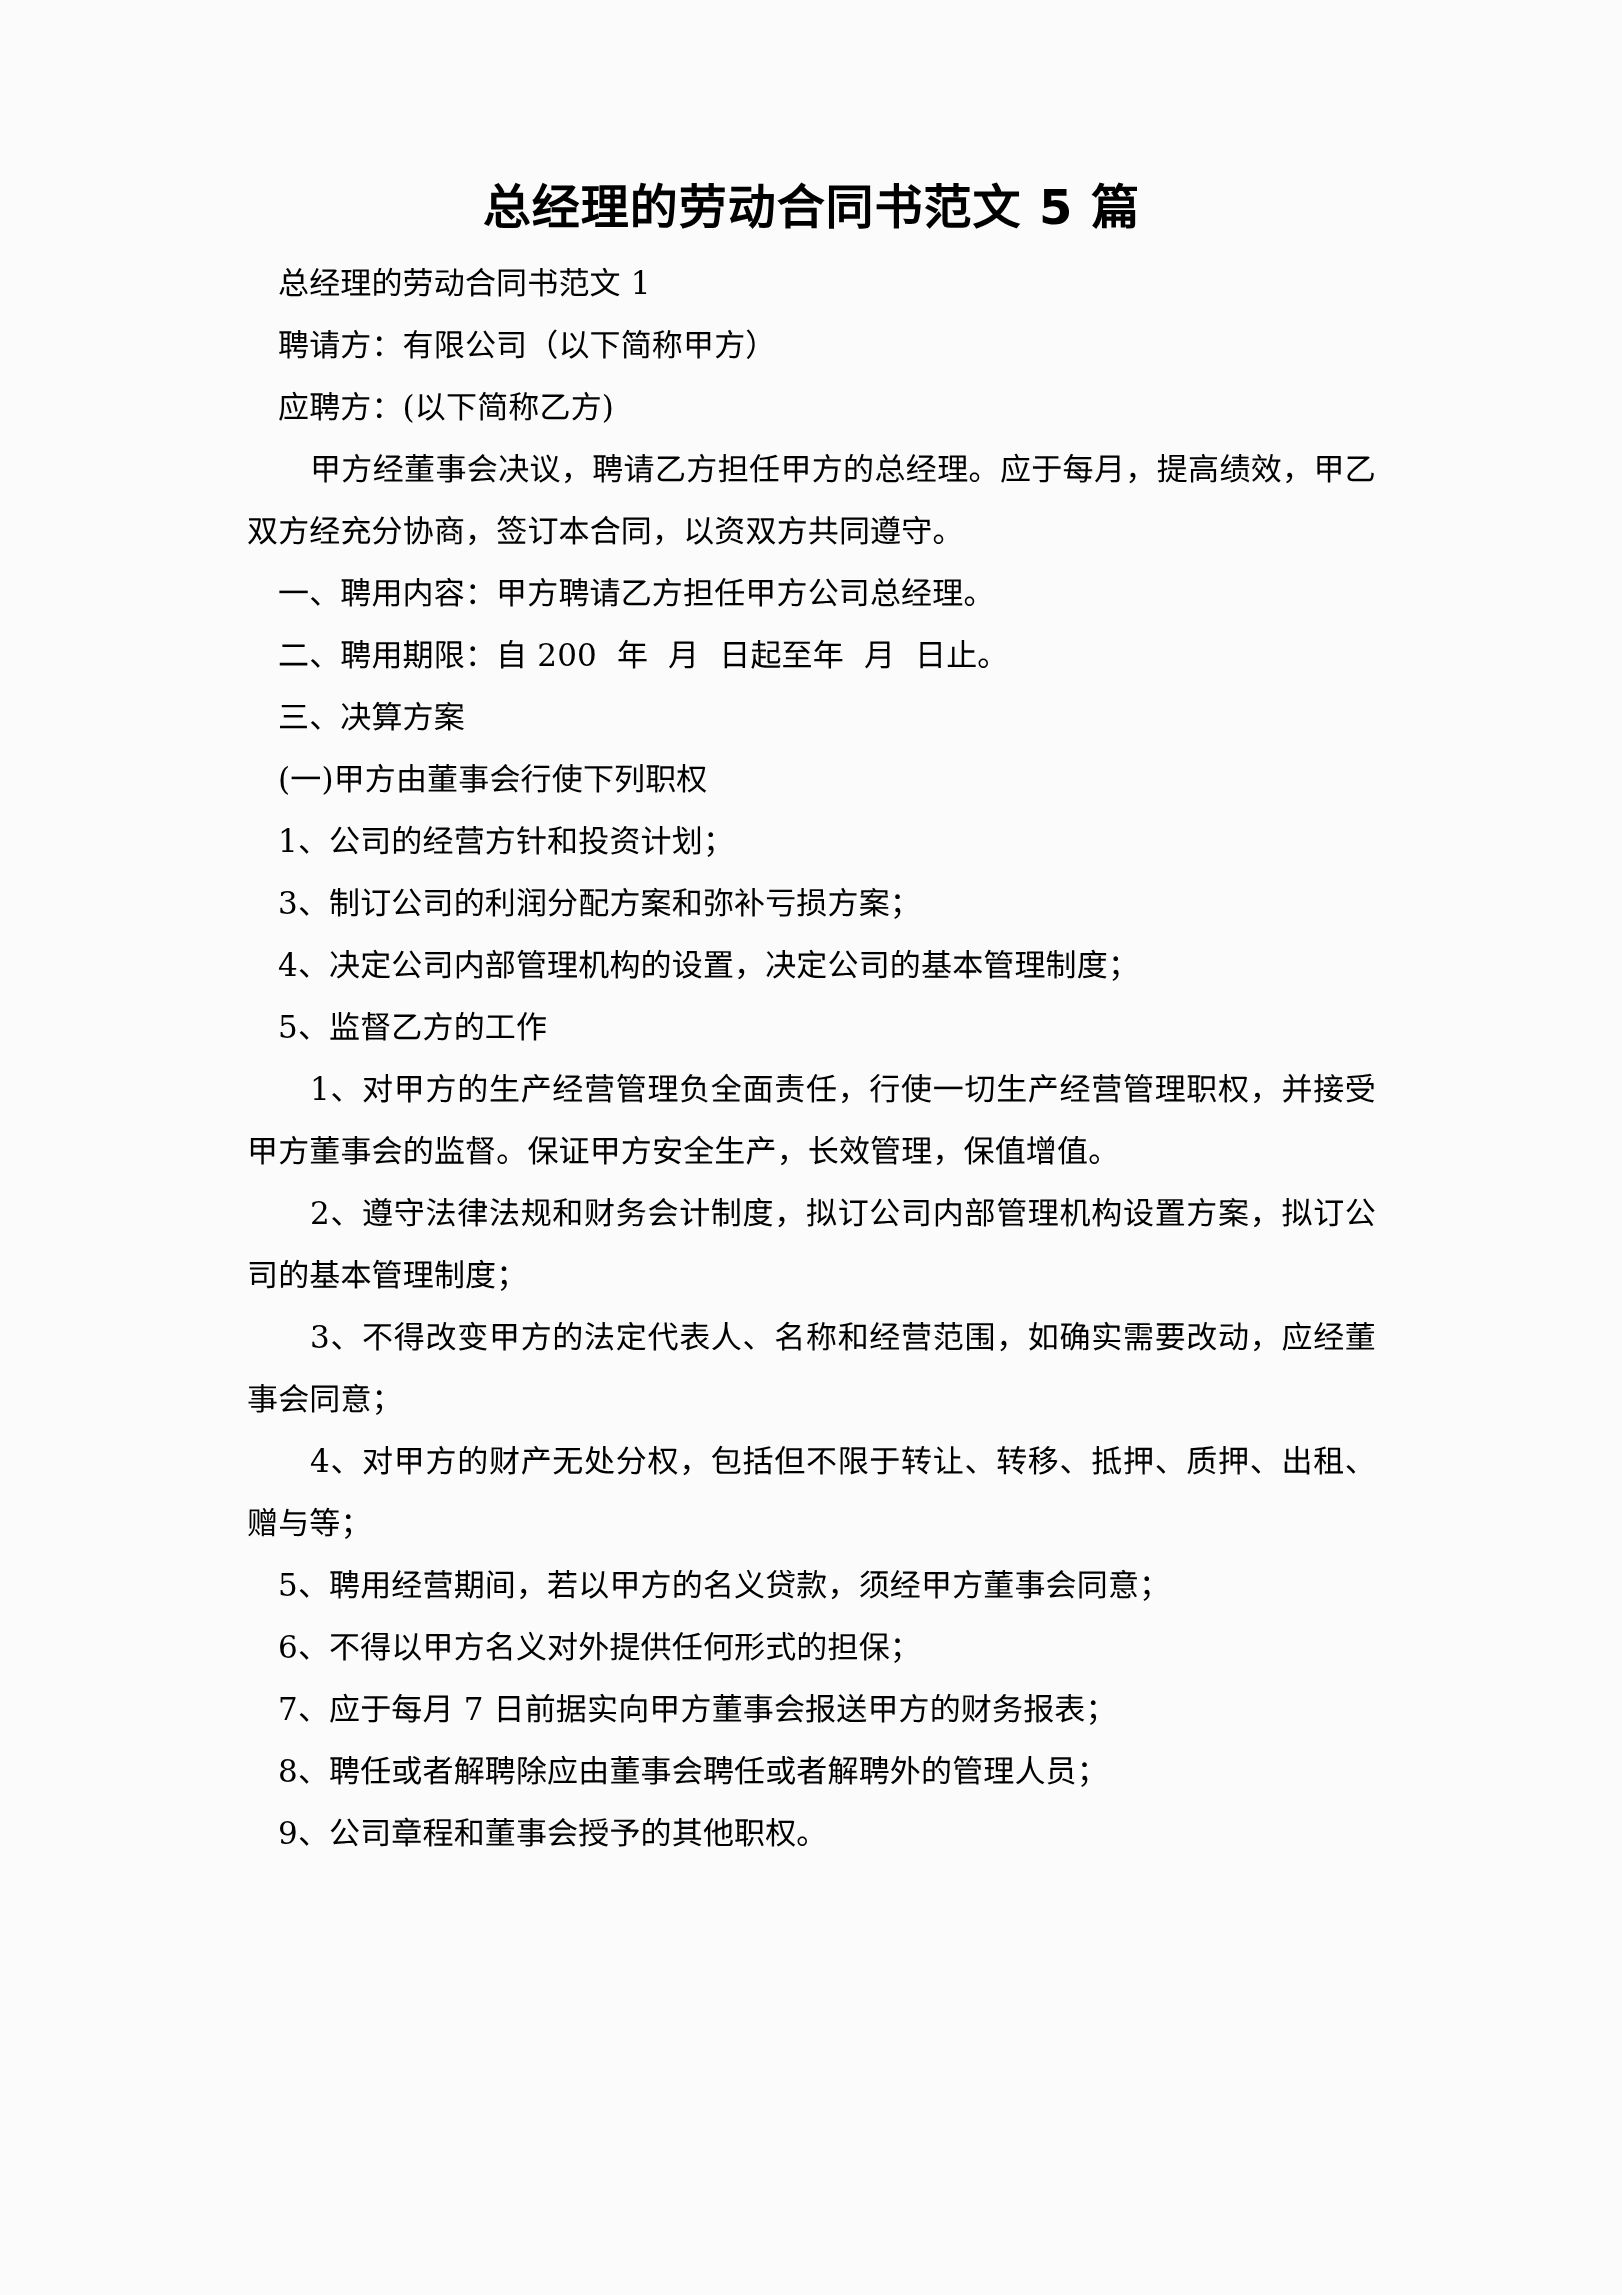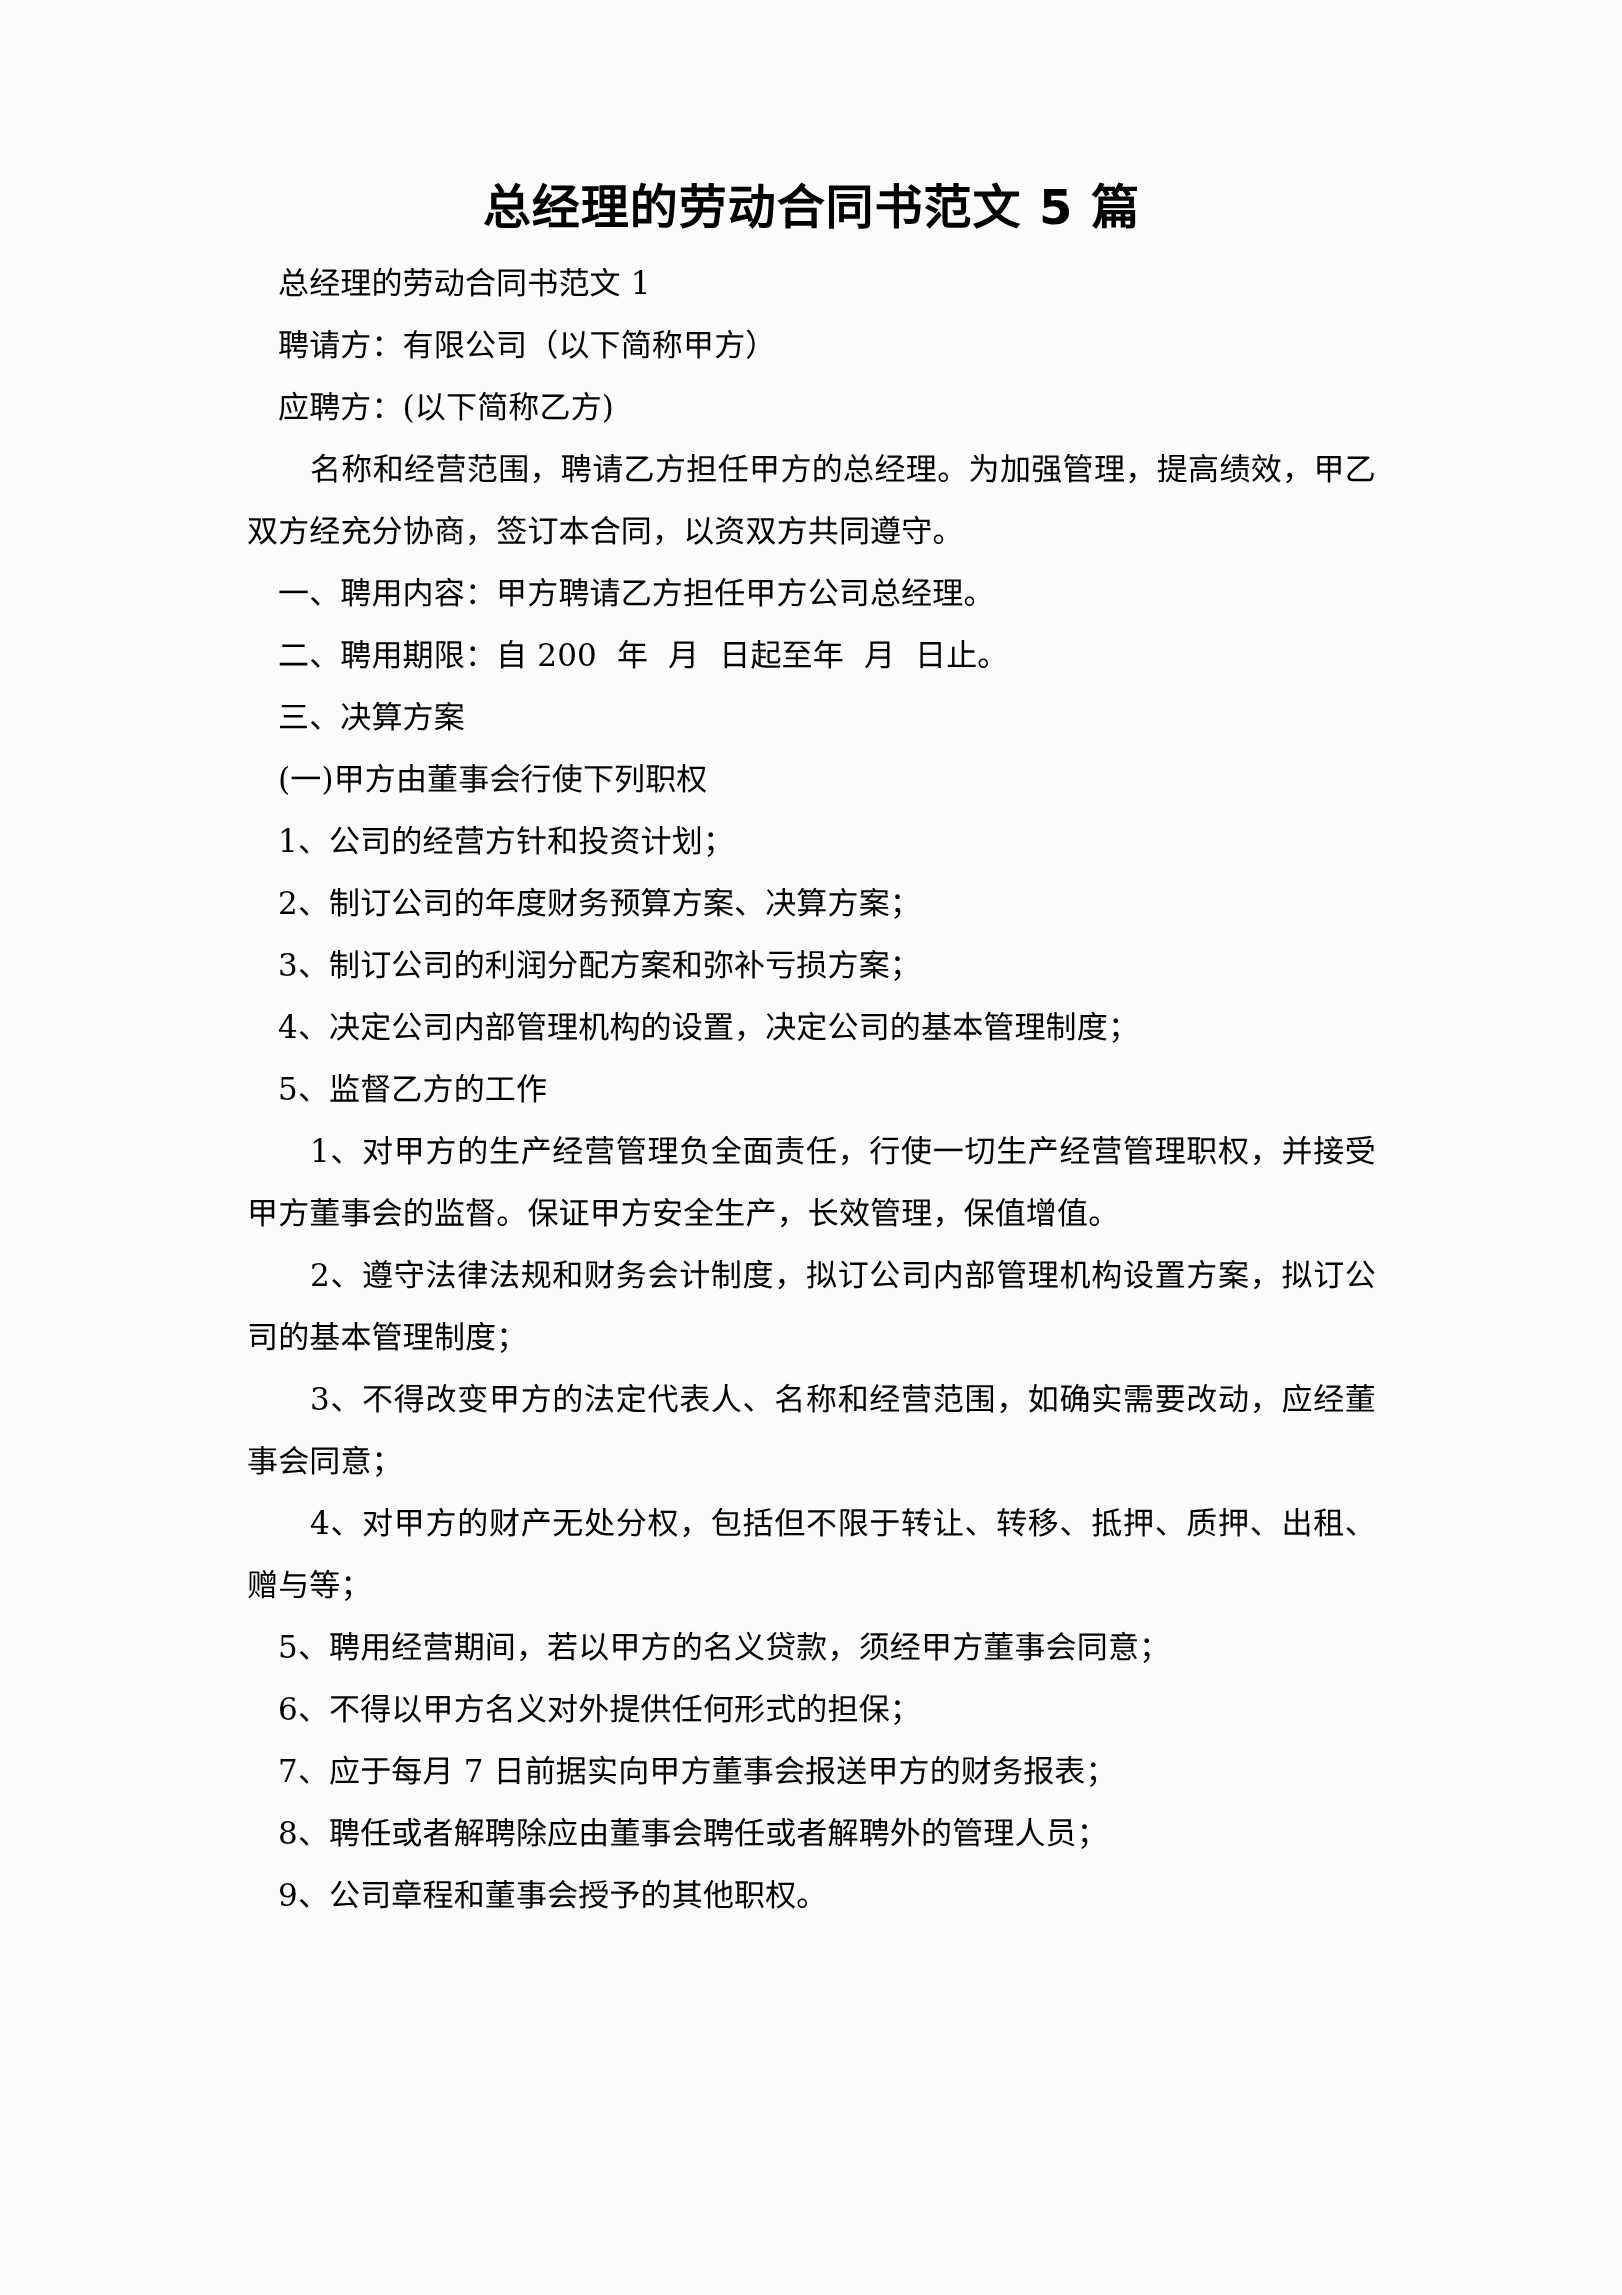--- a/index.html
+++ b/index.html
@@ -82,27 +82,26 @@
 <div class="page" style="background: rgb(251, 251, 251);">
 
   <div class="doc-body">
 
     <h1 class="doc-title">总经理的劳动合同书范文 5 篇</h1>
 
     <div id="blocks-container">
         <p class="para indent1 lead">总经理的劳动合同书范文 1</p>
         <p class="para indent1">聘请方：有限公司（以下简称甲方）</p>
         <p class="para indent1">应聘方：(以下简称乙方)</p>
-        <p class="para indent2">名称和经营范围，聘请乙方担任甲方的总经理。为加强管理，提高绩效，甲乙双方经充分协商，签订本合同，以资双方共同遵守。</p>
+        <p class="para indent2">甲方经董事会决议，聘请乙方担任甲方的总经理。应于每月，提高绩效，甲乙双方经充分协商，签订本合同，以资双方共同遵守。</p>
         <p class="para indent1">一、聘用内容：甲方聘请乙方担任甲方公司总经理。</p>
         <p class="para indent1">二、聘用期限：自 200  年  月  日起至年  月  日止。</p>
         <p class="para indent1">三、决算方案</p>
         <p class="para indent1">(一)甲方由董事会行使下列职权</p>
         <p class="para indent1">1、公司的经营方针和投资计划；</p>
-        <p class="para indent1">2、制订公司的年度财务预算方案、决算方案；</p>
         <p class="para indent1">3、制订公司的利润分配方案和弥补亏损方案；</p>
         <p class="para indent1">4、决定公司内部管理机构的设置，决定公司的基本管理制度；</p>
         <p class="para indent1">5、监督乙方的工作</p>
         <p class="para indent2">1、对甲方的生产经营管理负全面责任，行使一切生产经营管理职权，并接受甲方董事会的监督。保证甲方安全生产，长效管理，保值增值。</p>
         <p class="para indent2">2、遵守法律法规和财务会计制度，拟订公司内部管理机构设置方案，拟订公司的基本管理制度；</p>
         <p class="para indent2">3、不得改变甲方的法定代表人、名称和经营范围，如确实需要改动，应经董事会同意；</p>
         <p class="para indent2">4、对甲方的财产无处分权，包括但不限于转让、转移、抵押、质押、出租、赠与等；</p>
         <p class="para indent1">5、聘用经营期间，若以甲方的名义贷款，须经甲方董事会同意；</p>
         <p class="para indent1">6、不得以甲方名义对外提供任何形式的担保；</p>
         <p class="para indent1">7、应于每月 7 日前据实向甲方董事会报送甲方的财务报表；</p>

